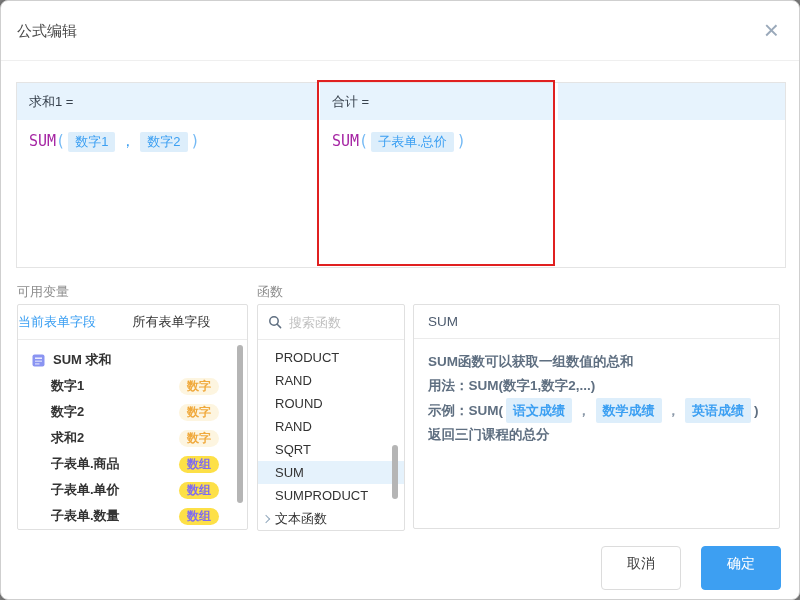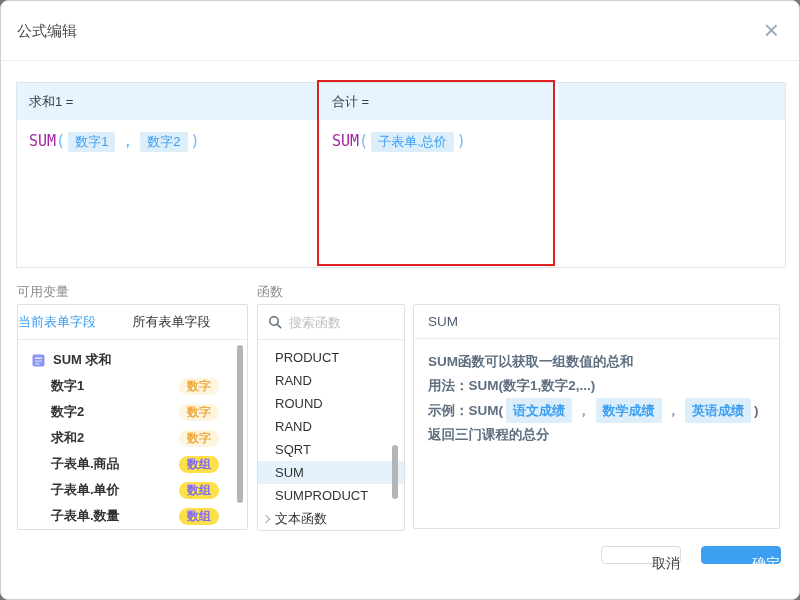--- a/index.html
+++ b/index.html
@@ -63,22 +63,22 @@
           transform:rotate(45deg); margin-right:6px; flex:0 0 6px; }
   .fscroll { position:absolute; right:6px; top:140px; width:6px; height:54px; background:#b5b5b5; border-radius:3px; }
 
   
   .desc-head { height:34px; line-height:33px; padding-left:14px; font-size:13.5px; color:#4d5b6e; border-bottom:1px solid #ebebeb; }
   .desc-body { padding:11px 14px; font-size:13.5px; color:#5f6f81; line-height:23px;font-weight:bold; }
   .desc-body p { margin:0 0 1px 0; }
   .dcomma { color:#8a98a8; margin:0 2px; }
 
   
-  .btn { position:absolute; top:545px; width:80px; height:18px; border-radius:4px; font-size:14px;
-         text-align:right; line-height:32px; cursor:pointer; }
+  .btn { position:absolute; top:545px; width:80px; height:44px; border-radius:4px; font-size:14px;
+         text-align:center; line-height:32px; cursor:pointer; }
   #btn-cancel { left:600px; background:#fff; border:1px solid #dcdcdc; color:#3c3c3c; }
   #btn-ok { left:700px; background:#3d9ff2; border:1px solid #3d9ff2; color:#fff; }
 </style>
 </head>
 <body>
 
 <div id="dialog">
 
   <div class="titlebar">
     <div class="title">公式编辑</div>

